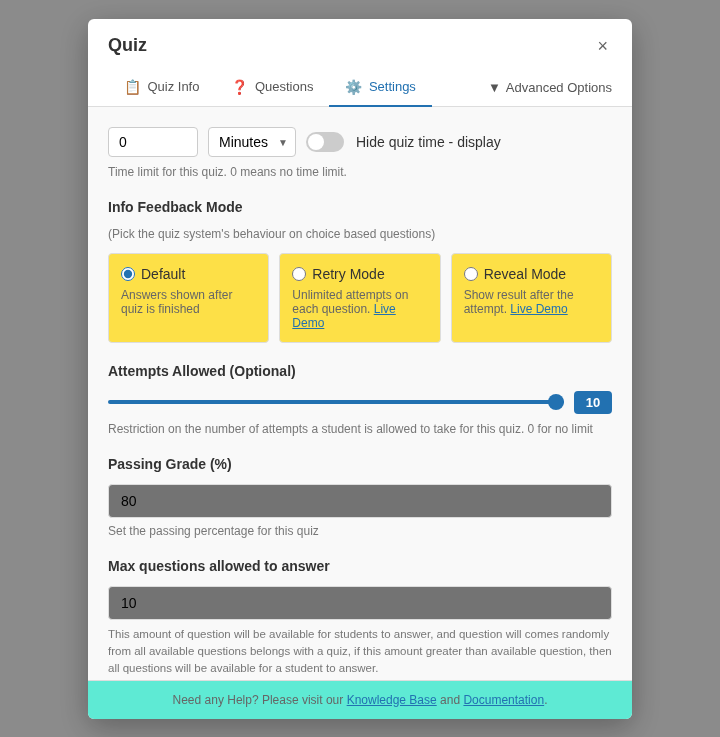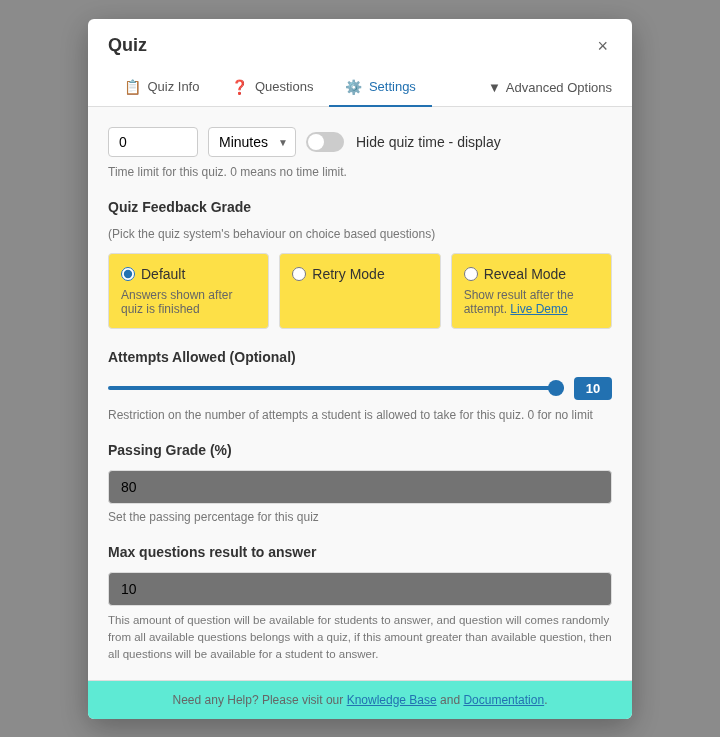--- a/index.html
+++ b/index.html
@@ -303,35 +303,39 @@
             <div class="toggle">
               <div class="toggle-knob"></div>
             </div>
             <span>Hide quiz time - display</span>
           </div>
         </div>
         <div class="helper-text">Time limit for this quiz. 0 means no time limit.</div>
       </div>
 
       <div class="section">
-        <div class="section-title">Quiz Feedback Grade</div>
+        <div class="section-title">Info Feedback Mode</div>
         <div class="feedback-subtitle">(Pick the quiz system's behaviour on choice based questions)</div>
         <div class="feedback-options">
           <div class="feedback-option">
             <label>
               <input type="radio" name="feedback" class="radio-input" checked="" style="">
               <span>Default</span>
             </label>
             <p>Answers shown after quiz is finished</p>
           </div>
           <div class="feedback-option">
             <label>
               <input type="radio" name="feedback" class="radio-input" style="">
               <span>Retry Mode</span>
             </label>
+            <p>
+              <span>Unlimited attempts on each question.</span>
+              <a href="#">Live Demo</a>
+            </p>
           </div>
           <div class="feedback-option">
             <label>
               <input type="radio" name="feedback" class="radio-input" style="">
               <span>Reveal Mode</span>
             </label>
             <p>
               <span>Show result after the attempt.</span>
               <a href="#">Live Demo</a>
             </p>
@@ -348,21 +352,21 @@
         <div class="helper-text">Restriction on the number of attempts a student is allowed to take for this quiz. 0 for no limit</div>
       </div>
 
       <div class="section">
         <div class="section-title">Passing Grade (%)</div>
         <input class="text-input" type="text" value="80" style="">
         <div class="helper-text" style="margin-top:6px;">Set the passing percentage for this quiz</div>
       </div>
 
       <div class="section">
-        <div class="section-title">Max questions result to answer</div>
+        <div class="section-title">Max questions allowed to answer</div>
         <input class="text-input" type="text" value="10" style="">
         <div class="max-q-helper">This amount of question will be available for students to answer, and question will comes randomly from all available questions belongs with a quiz, if this amount greater than available question, then all questions will be available for a student to answer.</div>
       </div>
 
     </div>
 
     <div class="modal-footer-links">
       <span>Need any Help? Please visit our</span>
       <a href="#">Knowledge Base</a>
       <span>and</span>

